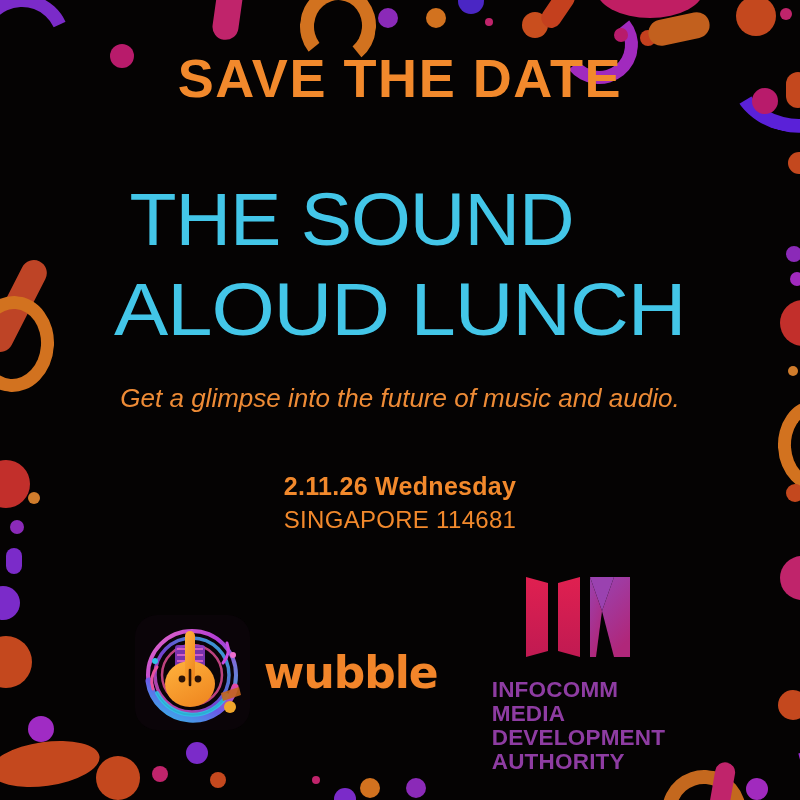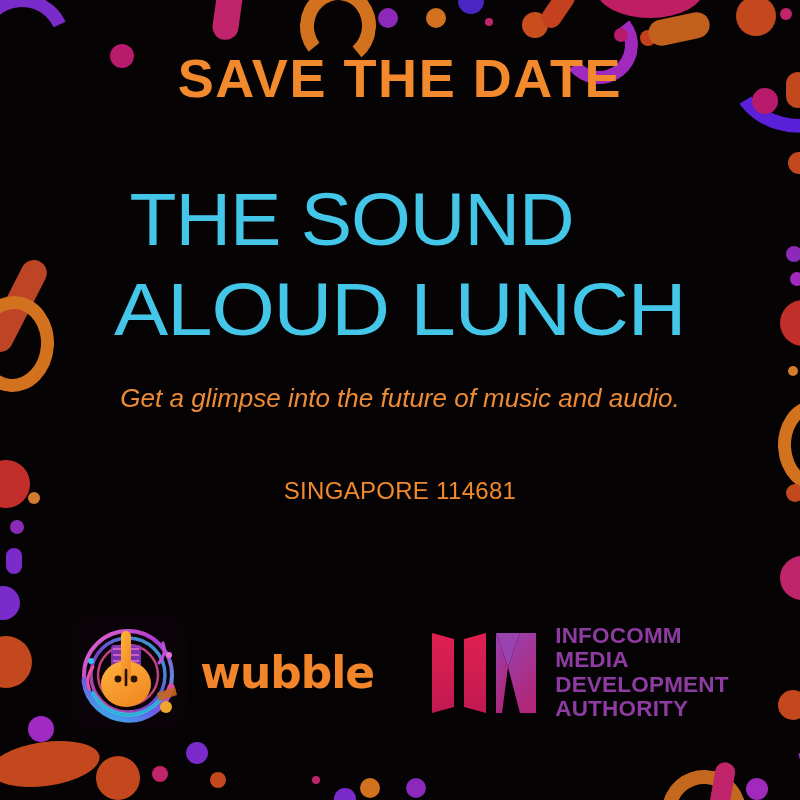--- a/index.html
+++ b/index.html
@@ -68,21 +68,21 @@
   }
   .wubble-lockup{display:flex;align-items:center;gap:14px;}
   .wubble-mark{
     position:relative;width:115px;height:115px;border-radius:22px;overflow:hidden;
     background:#070306;flex:0 0 auto;
   }
   .wubble-word{
     font-size:44px;font-weight:bold;color:#F2852A;letter-spacing:-1px;
     font-family:"DejaVu Sans",sans-serif;line-height:1;
   }
-  .imda-lockup{display:flex;align-items:center;gap:15px;}
+  .imda-lockup{display:flex;align-items:center;gap:15px;flex-direction:column;}
   .imda-mark{position:relative;width:112px;height:92px;flex:0 0 auto;}
   .imda-text{
     color:#8E3CA2;font-weight:bold;font-size:22.5px;line-height:1.07;
     letter-spacing:0.2px;font-family:"Liberation Sans",sans-serif;
     white-space:pre-line;
   }
 </style>
 </head>
 <body>
 
@@ -155,20 +155,21 @@
     <div class="save-date">SAVE THE DATE</div>
 
     <div class="headline">
       <span class="l1">THE SOUND</span>
       <span class="l2">ALOUD LUNCH</span>
     </div>
 
     <div class="tagline">Get a glimpse into the future of music and audio.</div>
 
     <div class="details">
+      <span class="date">2.11.26 Wednesday</span>
       <span class="venue" style="margin-top:2px;">SINGAPORE 114681</span>
     </div>
   </div>
 
   <div class="logos">
 
     <div class="wubble-lockup">
       <div class="wubble-mark">
         <svg viewBox="0 0 115 115" width="115" height="115" aria-hidden="true">
           <defs>

